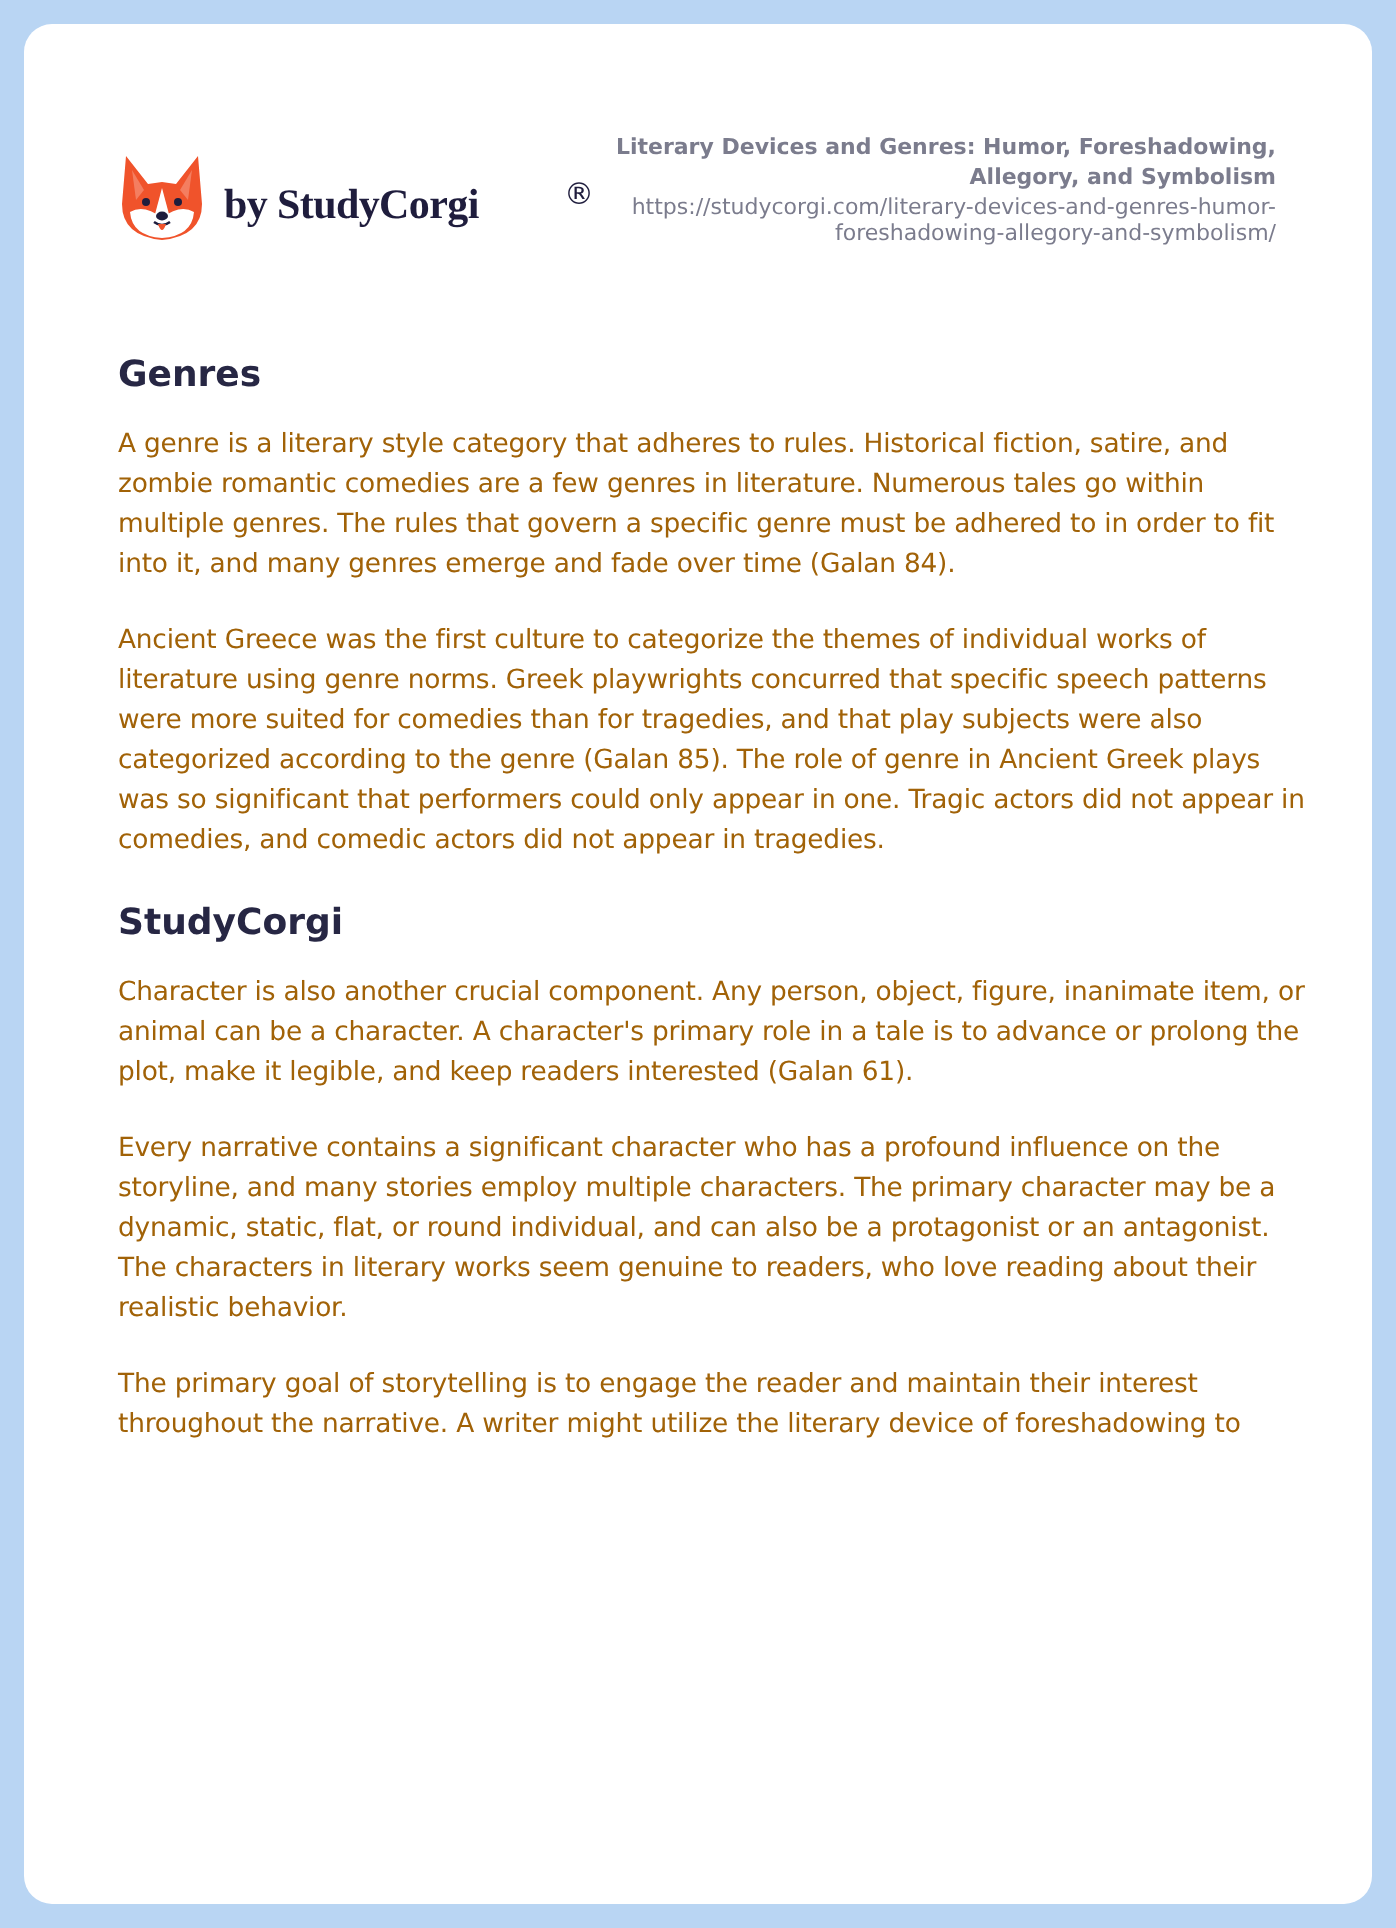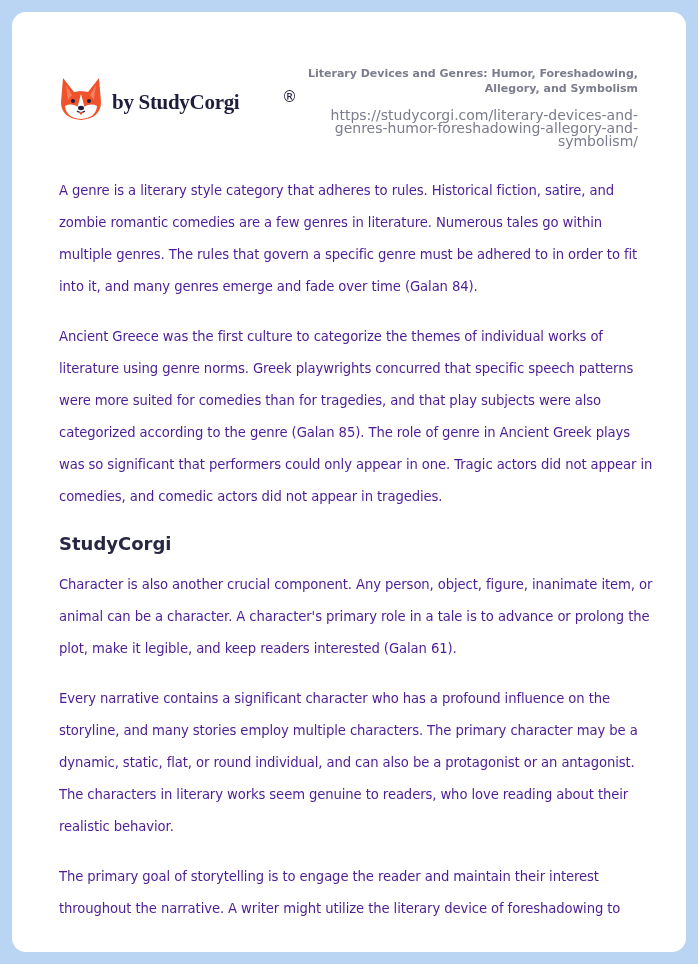--- a/index.html
+++ b/index.html
@@ -31,36 +31,36 @@
     font-family: "DejaVu Sans", sans-serif; font-size: 15px; color: #1f1d3d;
   }
   .meta {
     position: absolute; right: 48px; top: 54px; width: 360px; text-align: right;
   }
   .meta-title {
     font-family: "DejaVu Sans", sans-serif; font-weight: bold;
     font-size: 11px; line-height: 15px; color: #7b7c8d;
   }
   .meta-url {
-    margin-top: 13px;
+    margin-top: 1px;
     font-family: "DejaVu Sans", sans-serif;
-    font-size: 14px; line-height: 13px; color: #7b7c8d;
+    font-size: 11px; line-height: 13px; color: #7b7c8d;
   }
   .content {
     position: absolute; left: 47px; top: 163px; width: 600px;
   }
   h2 {
     margin: 0 0 12px 0;
     font-family: "DejaVu Sans", sans-serif; font-weight: bold;
     font-size: 18px; line-height: 26px; color: #272744;
   }
   p {
     margin: 0 0 18px 0;
     font-family: "DejaVu Sans", sans-serif;
-    font-size: 13.2px; line-height: 32px; color: #4c1d95;
+    font-size: 13.2px; line-height: 20px; color: #a16207;
     letter-spacing: -0.1px;
   }
   .section { margin-bottom: 0; }
 </style>
 </head>
 <body>
 
 <div class="card">
   <div class="header">
     <div class="logo">
@@ -80,20 +80,21 @@
       <span class="logo-reg">®</span>
     </div>
     <div class="meta">
       <div class="meta-title">Literary Devices and Genres: Humor, Foreshadowing, Allegory, and Symbolism</div>
       <div class="meta-url">https://studycorgi.com/literary-devices-and-genres-humor-foreshadowing-allegory-and-symbolism/</div>
     </div>
   </div>
 
   <div class="content">
     <div class="section">
+      <h2>Genres</h2>
       <p>A genre is a literary style category that adheres to rules. Historical fiction, satire, and zombie romantic comedies are a few genres in literature. Numerous tales go within multiple genres. The rules that govern a specific genre must be adhered to in order to fit into it, and many genres emerge and fade over time (Galan 84).</p>
       <p>Ancient Greece was the first culture to categorize the themes of individual works of literature using genre norms. Greek playwrights concurred that specific speech patterns were more suited for comedies than for tragedies, and that play subjects were also categorized according to the genre (Galan 85). The role of genre in Ancient Greek plays was so significant that performers could only appear in one. Tragic actors did not appear in comedies, and comedic actors did not appear in tragedies.</p>
     </div>
     <div class="section">
       <h2>StudyCorgi</h2>
       <p>Character is also another crucial component. Any person, object, figure, inanimate item, or animal can be a character. A character's primary role in a tale is to advance or prolong the plot, make it legible, and keep readers interested (Galan 61).</p>
       <p>Every narrative contains a significant character who has a profound influence on the storyline, and many stories employ multiple characters. The primary character may be a dynamic, static, flat, or round individual, and can also be a protagonist or an antagonist. The characters in literary works seem genuine to readers, who love reading about their realistic behavior.</p>
     </div>
     <div class="section">
       <p>The primary goal of storytelling is to engage the reader and maintain their interest throughout the narrative. A writer might utilize the literary device of foreshadowing to</p>

